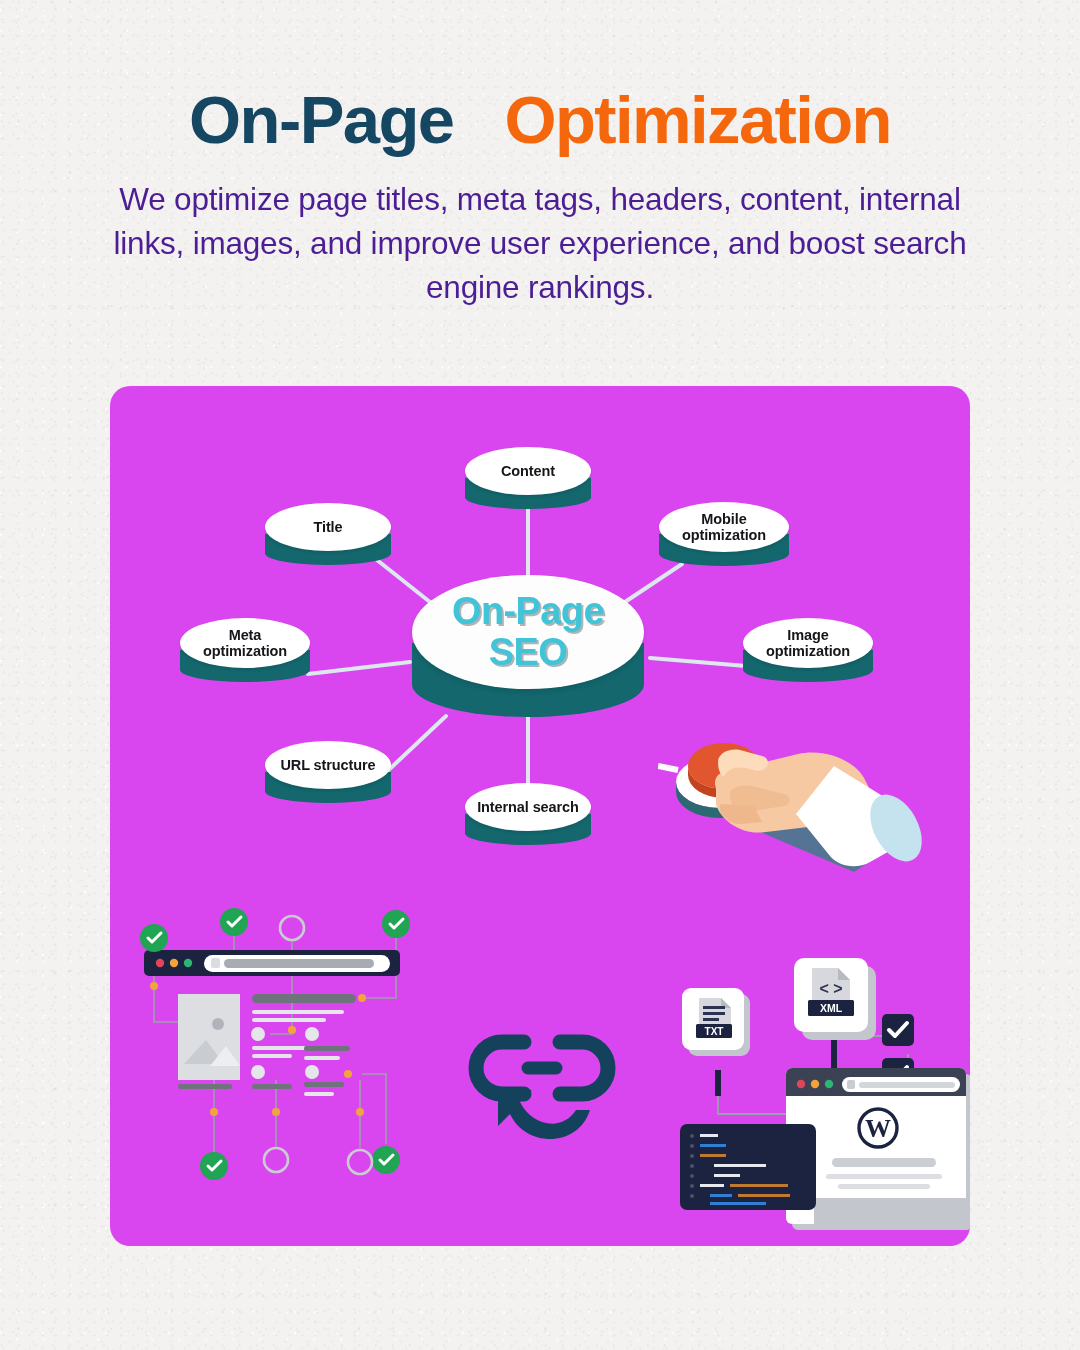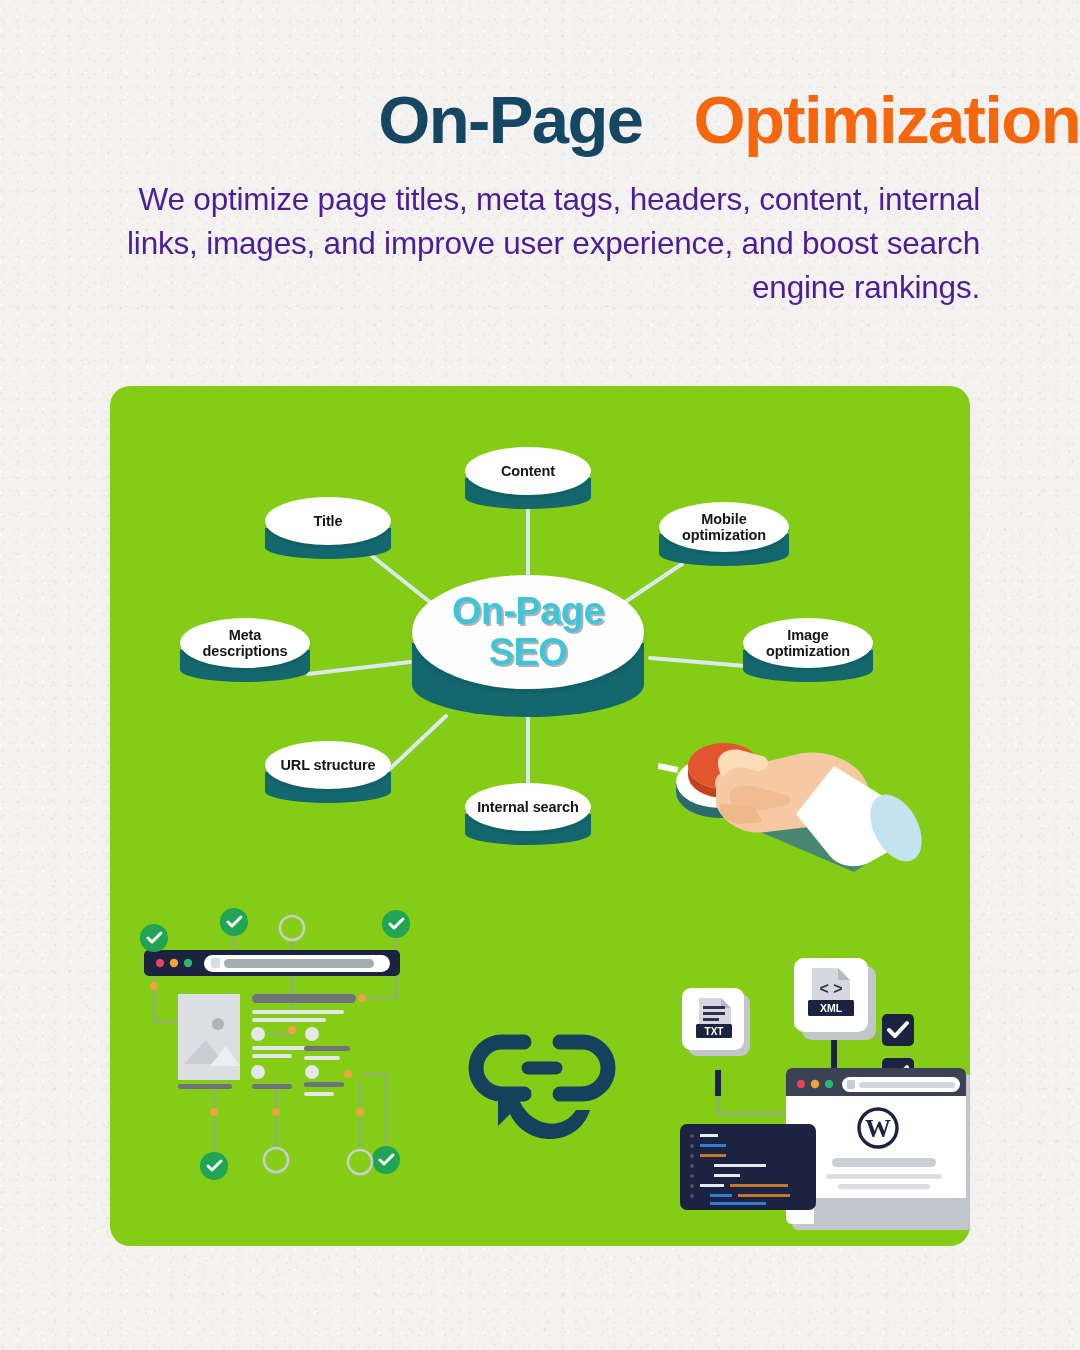--- a/index.html
+++ b/index.html
@@ -30,21 +30,21 @@
       radial-gradient(circle at 58% 88%, rgba(0,0,0,.028) 0 1px, transparent 1.4px),
       radial-gradient(circle at 5%  47%, rgba(255,255,255,.7) 0 1px, transparent 1.4px),
       radial-gradient(circle at 64% 61%, rgba(255,255,255,.6) 0 1px, transparent 1.4px);
     background-size: 17px 17px, 23px 23px, 19px 19px, 29px 29px, 13px 13px, 31px 31px, 21px 21px, 27px 27px;
     z-index: 0;
   }
 
   .root { position: relative; z-index: 1; width: 1080px; height: 1350px; }
 
   
-  .header { padding-top: 86px; text-align: right; }
+  .header { padding-top: 86px; text-align: center; }
 
   .title {
     font-size: 67px;
     font-weight: 700;
     letter-spacing: -1.6px;
     line-height: 1.02;
     white-space: nowrap;
   }
   .title .t-dark  { color: #154662; }
   .title .t-accent{ color: #f4670c; }
@@ -59,21 +59,21 @@
     font-weight: 400;
   }
 
   
   .card {
     position: absolute;
     left: 110px;
     top: 386px;
     width: 860px;
     height: 860px;
-    background: #84cc16;
+    background: #d946ef;
     border-radius: 20px;
   }
 
   
   .mindmap { position: absolute; left: 0; top: 0; width: 860px; height: 500px; }
   .mm-links { position: absolute; left: 0; top: 0; }
 
   .node {
     position: absolute;
     transform: translate(-50%, -50%);
@@ -188,21 +188,21 @@
 
       <div class="node" style="left:418px; top:92px; width:126px; height:62px;">
         <div class="cyl">
           <div class="body"></div>
           <div class="top">
             <span class="label">Content</span>
           </div>
         </div>
       </div>
 
-      <div class="node" style="left:218px; top:142px; width:126px; height:62px;">
+      <div class="node" style="left:218px; top:148px; width:126px; height:62px;">
         <div class="cyl">
           <div class="body"></div>
           <div class="top">
             <span class="label">Title</span>
           </div>
         </div>
       </div>
 
       <div class="node" style="left:614px; top:148px; width:130px; height:64px;">
         <div class="cyl">
@@ -210,21 +210,21 @@
           <div class="top">
             <span class="label">Mobile optimization</span>
           </div>
         </div>
       </div>
 
       <div class="node" style="left:135px; top:264px; width:130px; height:64px;">
         <div class="cyl">
           <div class="body"></div>
           <div class="top">
-            <span class="label">Meta descriptions</span>
+            <span class="label">Meta optimization</span>
           </div>
         </div>
       </div>
 
       <div class="node" style="left:698px; top:264px; width:130px; height:64px;">
         <div class="cyl">
           <div class="body"></div>
           <div class="top">
             <span class="label">Image optimization</span>
           </div>

